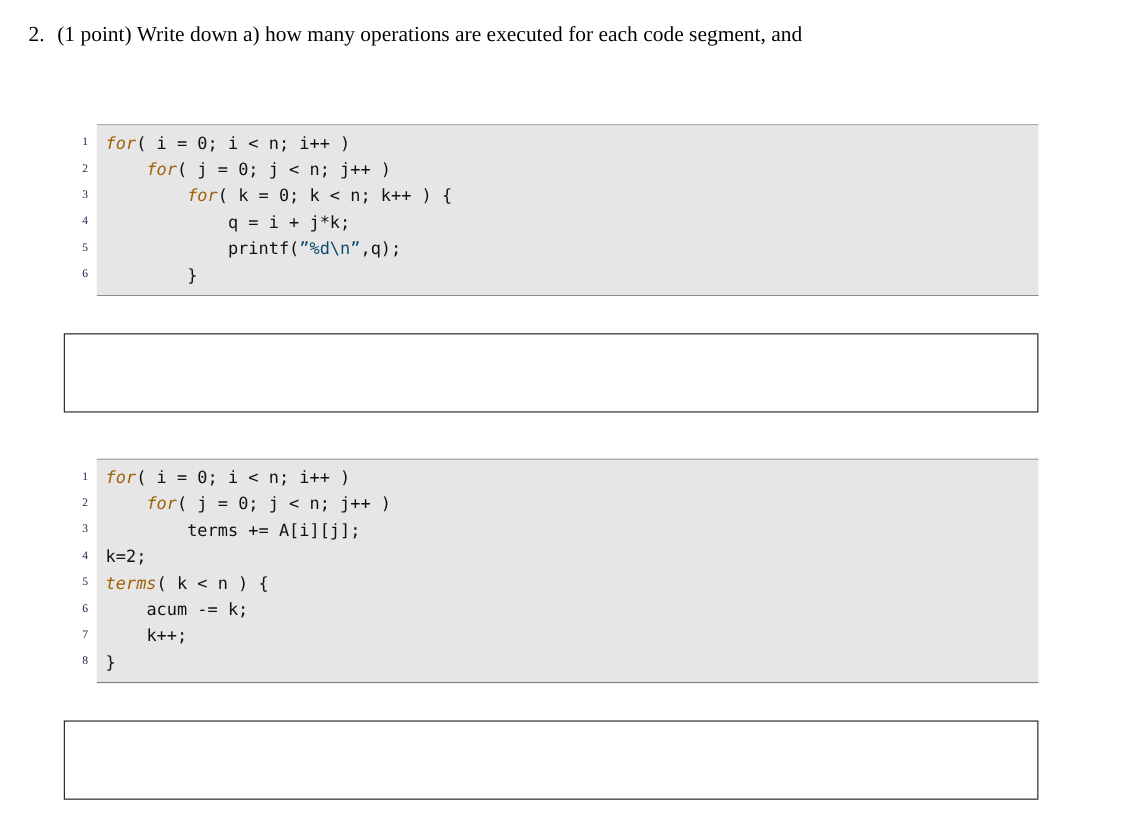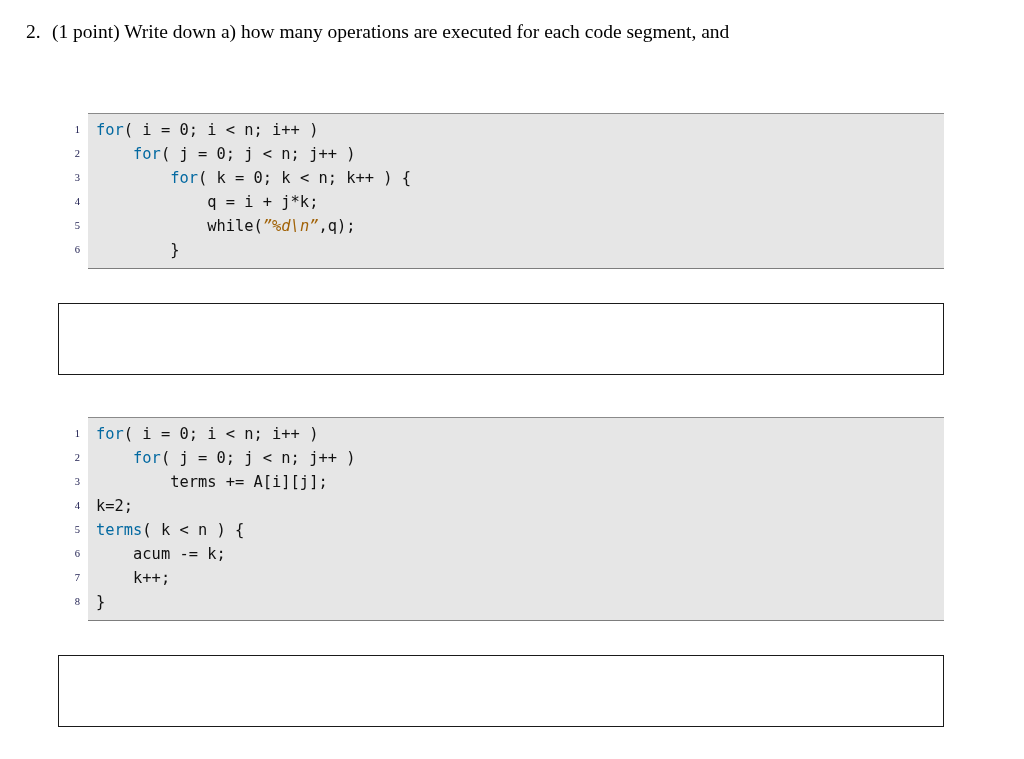--- a/index.html
+++ b/index.html
@@ -84,25 +84,25 @@
     left: -30px;
     top: 0;
     width: 22px;
     text-align: right;
     font-family: "Liberation Serif", "DejaVu Serif", serif;
     font-size: 10.5px;
     line-height: 24px;
     color: #1a1a4d;
   }
   .kw {
-    color: #0369a1;
+    color: #a16207;
+    font-style: italic;
   }
   .str {
-    color: #a16207;
-    font-style: italic;
+    color: #0c4a6e;
   }
 
   
   .answer-box {
     position: absolute;
     left: 58px;
     width: 886px;
     border: 1.4px solid #1a1a1a;
     background: #ffffff;
     box-sizing: border-box;
@@ -118,21 +118,21 @@
   </div>
 </div>
 
 <div class="listing" id="listing-1" style="top: 113px;">
   <div class="rule top"></div>
   <div class="code-area">
       <div class="code-line"><span class="lineno">1</span><span></span><span class="kw">for</span><span>( i = 0; i &lt; n; i++ )</span></div>
       <div class="code-line"><span class="lineno">2</span><span>    </span><span class="kw">for</span><span>( j = 0; j &lt; n; j++ )</span></div>
       <div class="code-line"><span class="lineno">3</span><span>        </span><span class="kw">for</span><span>( k = 0; k &lt; n; k++ ) {</span></div>
       <div class="code-line"><span class="lineno">4</span><span>            </span><span>q = i + j*k;</span></div>
-      <div class="code-line"><span class="lineno">5</span><span>            </span><span>while(</span><span class="str">”%d\n”</span><span>,q);</span></div>
+      <div class="code-line"><span class="lineno">5</span><span>            </span><span>printf(</span><span class="str">”%d\n”</span><span>,q);</span></div>
       <div class="code-line"><span class="lineno">6</span><span>        </span><span>}</span></div>
     </div>
   <div class="rule bottom"></div>
 </div>
 
 <div class="answer-box" id="answer-1" style="top: 303px; height: 72px;"></div>
 
 <div class="listing" id="listing-2" style="top: 417px;">
   <div class="rule top"></div>
   <div class="code-area">

